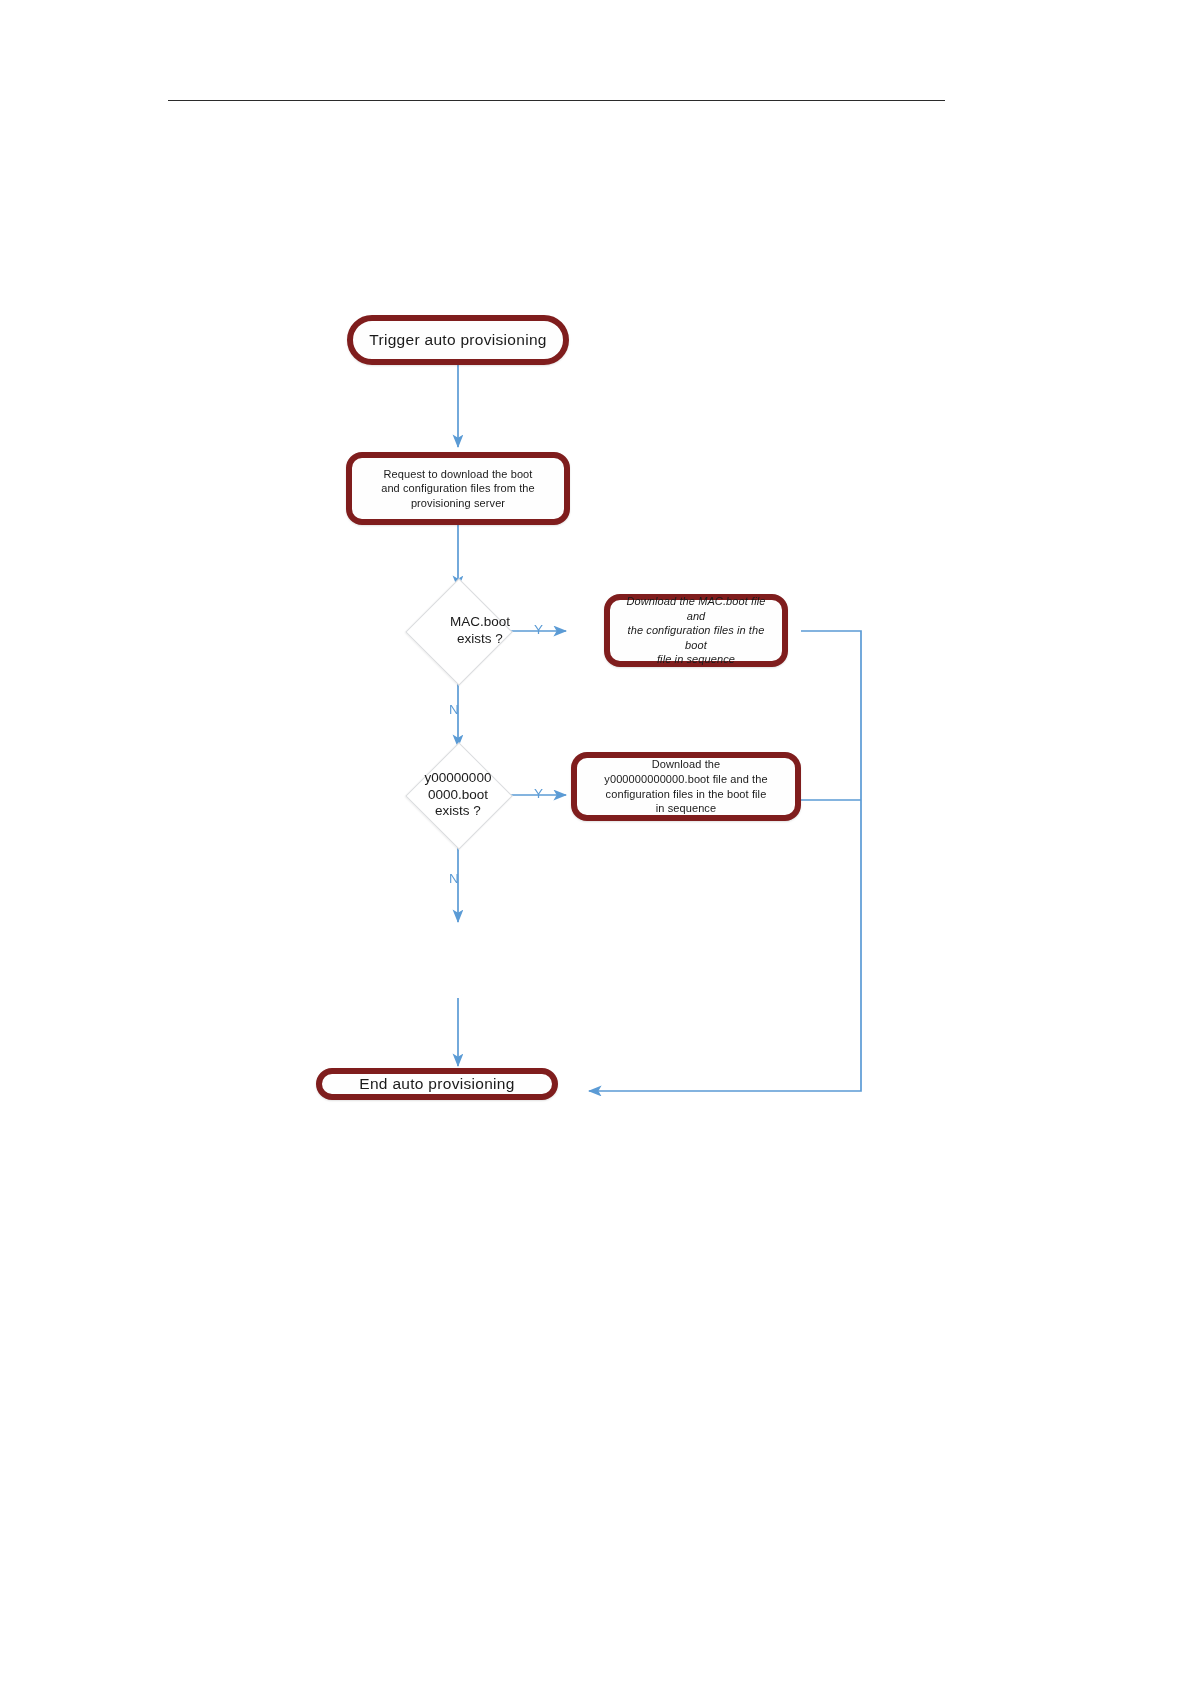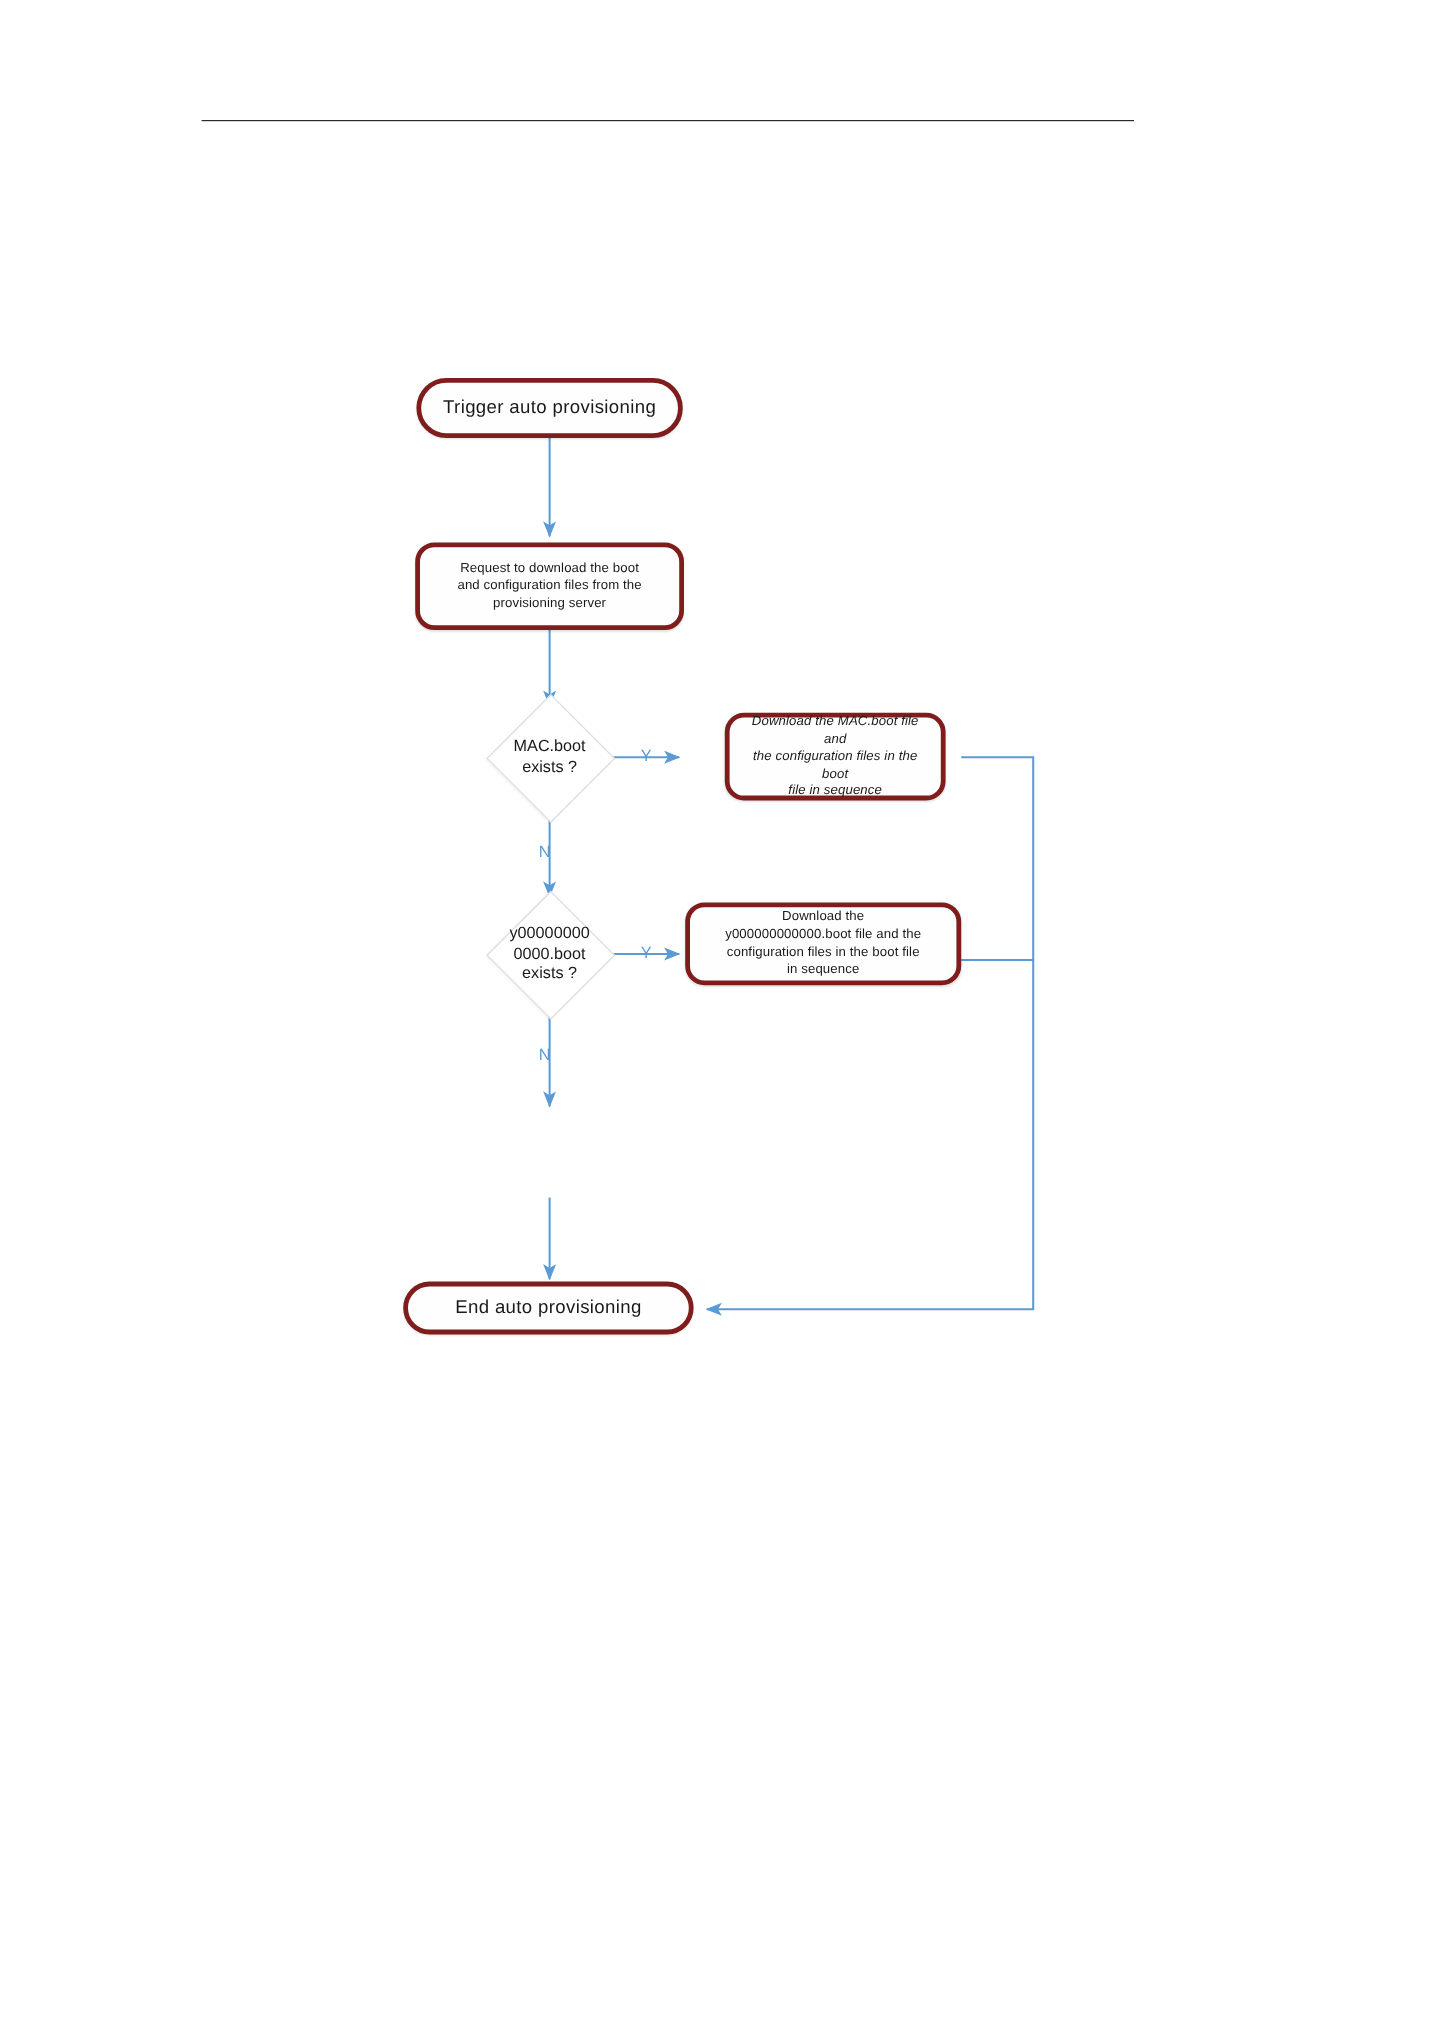--- a/index.html
+++ b/index.html
@@ -48,21 +48,21 @@
     box-sizing: border-box;
     display: flex;
     align-items: center;
     justify-content: center;
     text-align: center;
     color: #1a1a1a;
   }
 
   .rrect {
     background: #fefefe;
-    border: 4px solid #7f1d1d;
+    border: 6px solid #7f1d1d;
     border-radius: 16px;
     box-shadow: 0 1px 2px rgba(0,0,0,0.12);
     padding: 4px 10px;
   }
   .rrect.term {
     border-radius: 26px;
   }
   .rrect .txt {
     font-size: 11px;
     line-height: 1.32;
@@ -147,21 +147,21 @@
     <div class="node rrect term" style="left:347px; top:315px; width:222px; height:50px;">
       <span class="txt">Trigger auto provisioning</span>
     </div>
 
     <div class="node rrect" style="left:346px; top:452px; width:224px; height:73px;">
       <span class="txt">Request to download the boot
 and configuration files from the
 provisioning server</span>
     </div>
 
-    <div class="node diamond" style="left:406px; top:579px; width:104px; height:104px;">
+    <div class="node diamond" style="left:406px; top:579px; width:104px; height:104px;justify-content:flex-end;">
       <span class="dshape"></span>
       <span class="txt">MAC.boot
 exists ?</span>
     </div>
 
     <div class="node rrect" style="left:604px; top:594px; width:184px; height:73px;font-style:italic;">
       <span class="txt">Download the MAC.boot file and
 the configuration files in the boot
 file in sequence</span>
     </div>
@@ -174,21 +174,21 @@
     </div>
 
     <div class="node rrect" style="left:571px; top:752px; width:230px; height:69px;">
       <span class="txt">Download the
 y000000000000.boot file and the
 configuration files in the boot file
 in sequence</span>
     </div>
 
 
-    <div class="node rrect term" style="left:336px; top:1068px; width:242px; height:44px;">
+    <div class="node rrect term" style="left:316px; top:1068px; width:242px; height:32px;">
       <span class="txt">End auto provisioning</span>
     </div>
 
     <span class="edge-label" style="left:534px; top:623px;">Y</span>
     <span class="edge-label" style="left:449px; top:703px;">N</span>
     <span class="edge-label" style="left:534px; top:787px;">Y</span>
     <span class="edge-label" style="left:449px; top:872px;">N</span>
 
   </div>
 </div>

